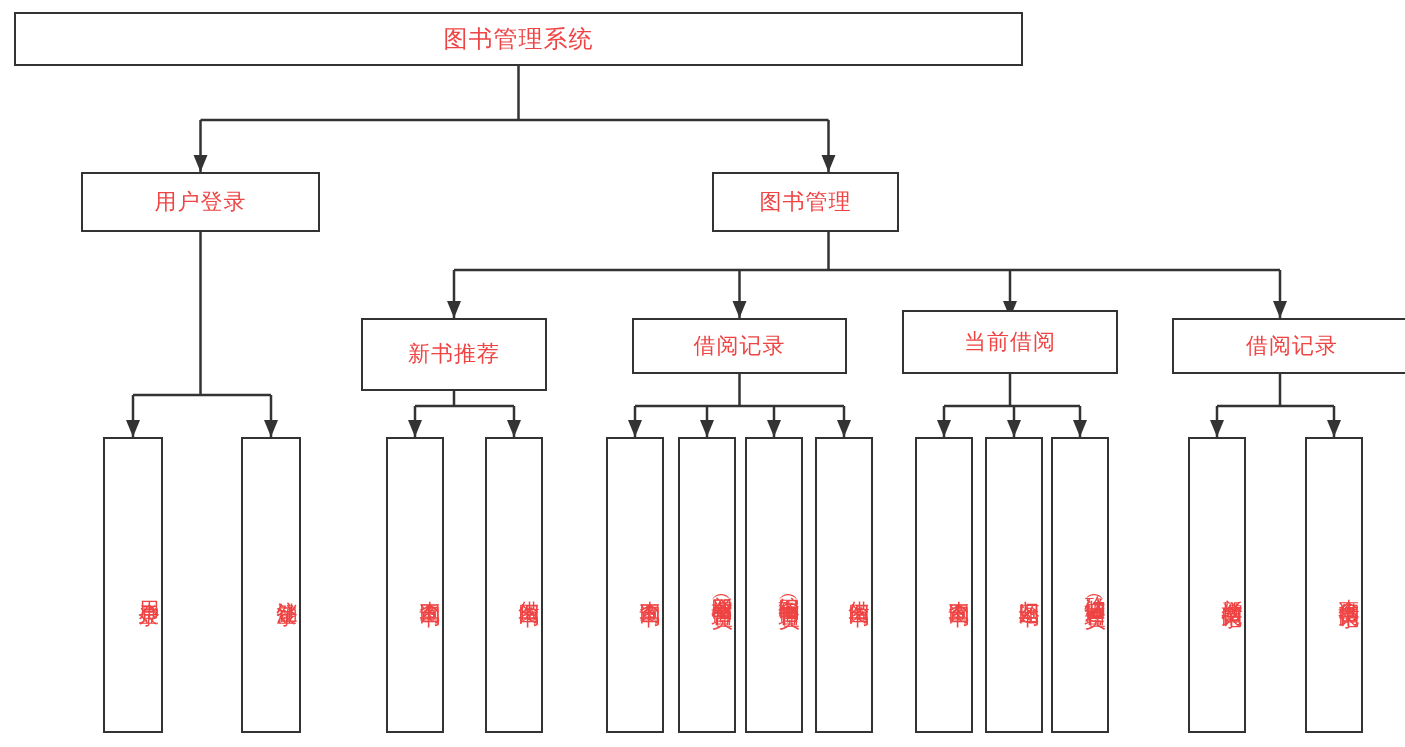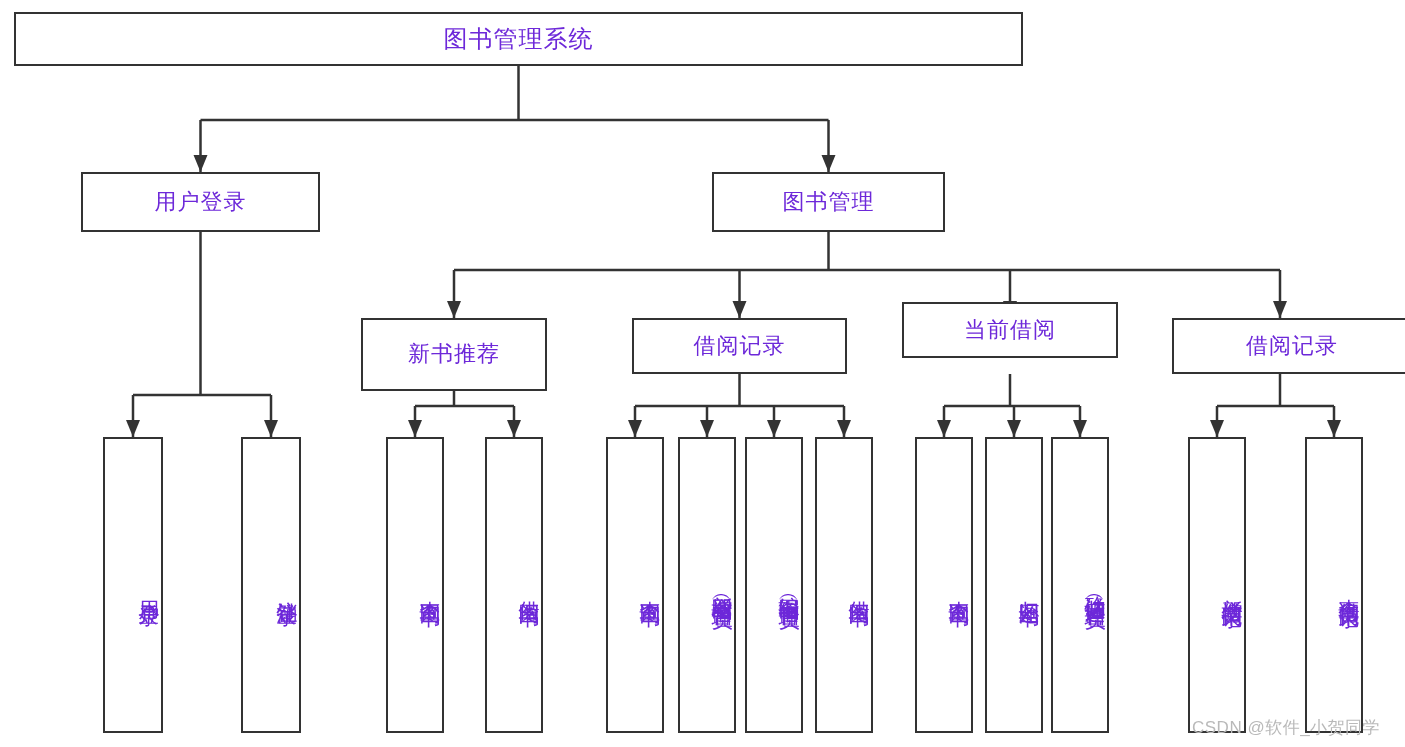--- a/index.html
+++ b/index.html
@@ -28,21 +28,21 @@
   }
   .node {
     position: absolute;
     box-sizing: border-box;
     background: #ffffff;
     border: 2px solid #333333;
     display: flex;
     align-items: center;
     justify-content: center;
     text-align: center;
-    color: #6d28d9;
+    color: #ef4444;
   }
   .node.horizontal {
     font-size: 22px;
     line-height: 1.2;
     letter-spacing: 1px;
   }
   .node.vertical {
     writing-mode: vertical-rl;
     text-orientation: upright;
     font-size: 21px;
@@ -127,30 +127,30 @@
       <line x1="1334" y1="406" x2="1334" y2="437" stroke="#333333" stroke-width="2.5"></line>
       <polygon points="1327,420 1341,420 1334,437" fill="#333333"></polygon>
     </svg>
   <div id="nodes">
       <div class="node horizontal level0" style="left: 14px; top: 12px; width: 1009px; height: 54px;">
         <span class="node-label">图书管理系统</span>
       </div>
       <div class="node horizontal level1" style="left: 81px; top: 172px; width: 239px; height: 60px;">
         <span class="node-label">用户登录</span>
       </div>
-      <div class="node horizontal level1" style="left: 712px; top: 172px; width: 233px; height: 60px;">
+      <div class="node horizontal level1" style="left: 712px; top: 172px; width: 187px; height: 60px;">
         <span class="node-label">图书管理</span>
       </div>
       <div class="node horizontal level2" style="left: 361px; top: 318px; width: 186px; height: 73px;">
         <span class="node-label">新书推荐</span>
       </div>
       <div class="node horizontal level2" style="left: 632px; top: 318px; width: 215px; height: 56px;">
         <span class="node-label">借阅记录</span>
       </div>
-      <div class="node horizontal level2" style="left: 902px; top: 302px; width: 216px; height: 56px; text-align: right;">
+      <div class="node horizontal level2" style="left: 902px; top: 310px; width: 216px; height: 64px; text-align: right;">
         <span class="node-label">当前借阅</span>
       </div>
       <div class="node horizontal level2" style="left: 1172px; top: 318px; width: 240px; height: 56px;">
         <span class="node-label">借阅记录</span>
       </div>
       <div class="node vertical level3" style="left: 103px; top: 437px; width: 60px; height: 296px;">
         <span class="node-label">用户登录</span>
       </div>
       <div class="node vertical level3" style="left: 241px; top: 437px; width: 60px; height: 296px;">
         <span class="node-label">注销登录</span>
@@ -182,14 +182,13 @@
       <div class="node vertical level3" style="left: 1051px; top: 437px; width: 58px; height: 296px;">
         <span class="node-label">确认归还（管理员）</span>
       </div>
       <div class="node vertical level3" style="left: 1188px; top: 437px; width: 58px; height: 296px;">
         <span class="node-label">新增借阅记录</span>
       </div>
       <div class="node vertical level3" style="left: 1305px; top: 437px; width: 58px; height: 296px;">
         <span class="node-label">查询借阅记录</span>
       </div>
     </div>
-  <div class="watermark" style="left: 1192px; top: 716px;">CSDN @软件_小贺同学</div>
 </div>
 
 </body></html>

